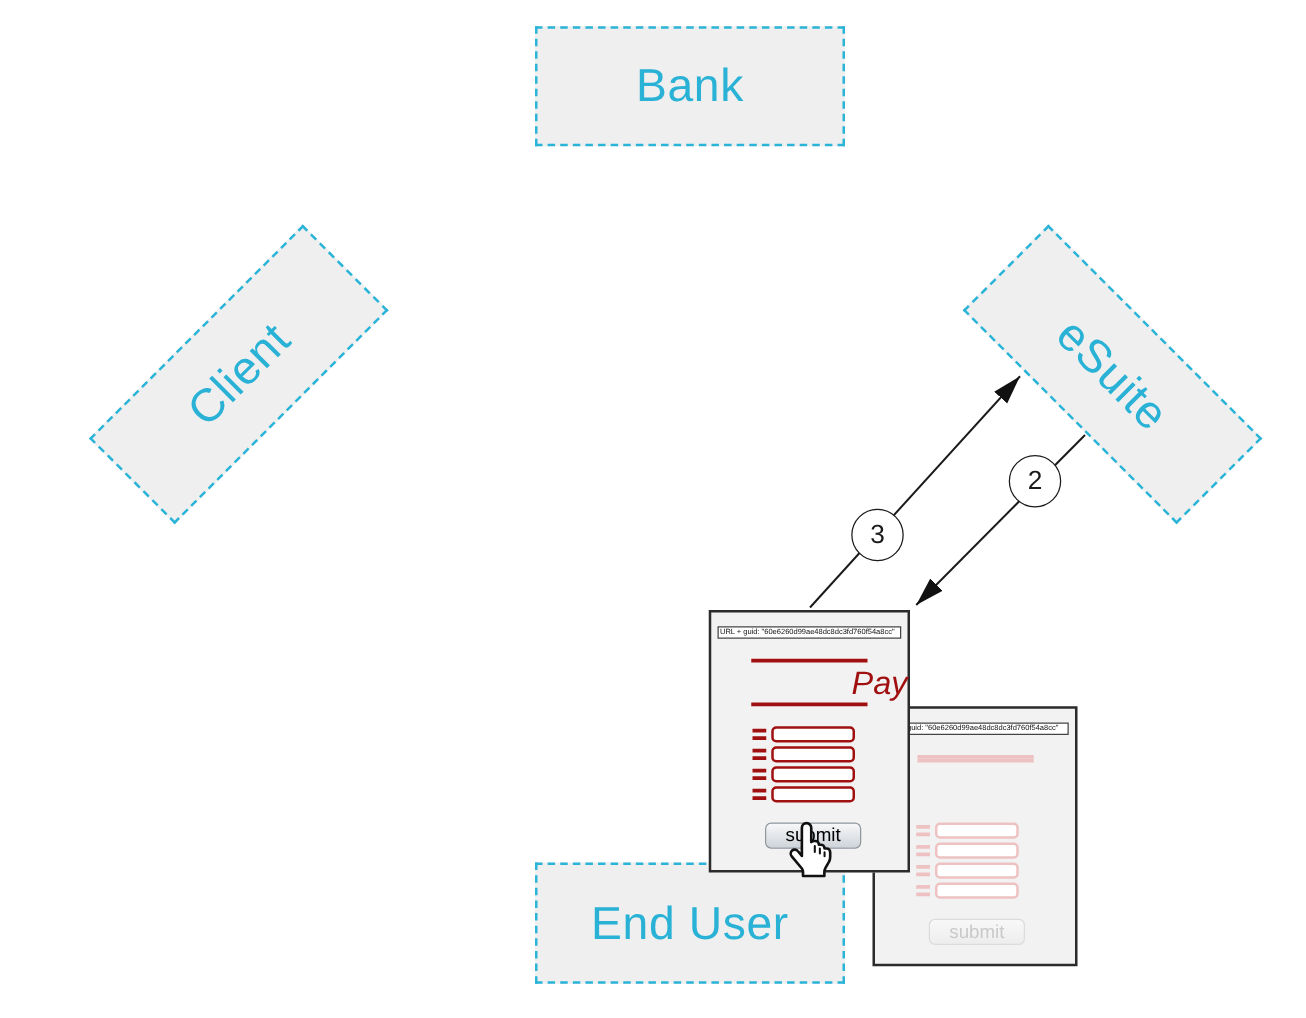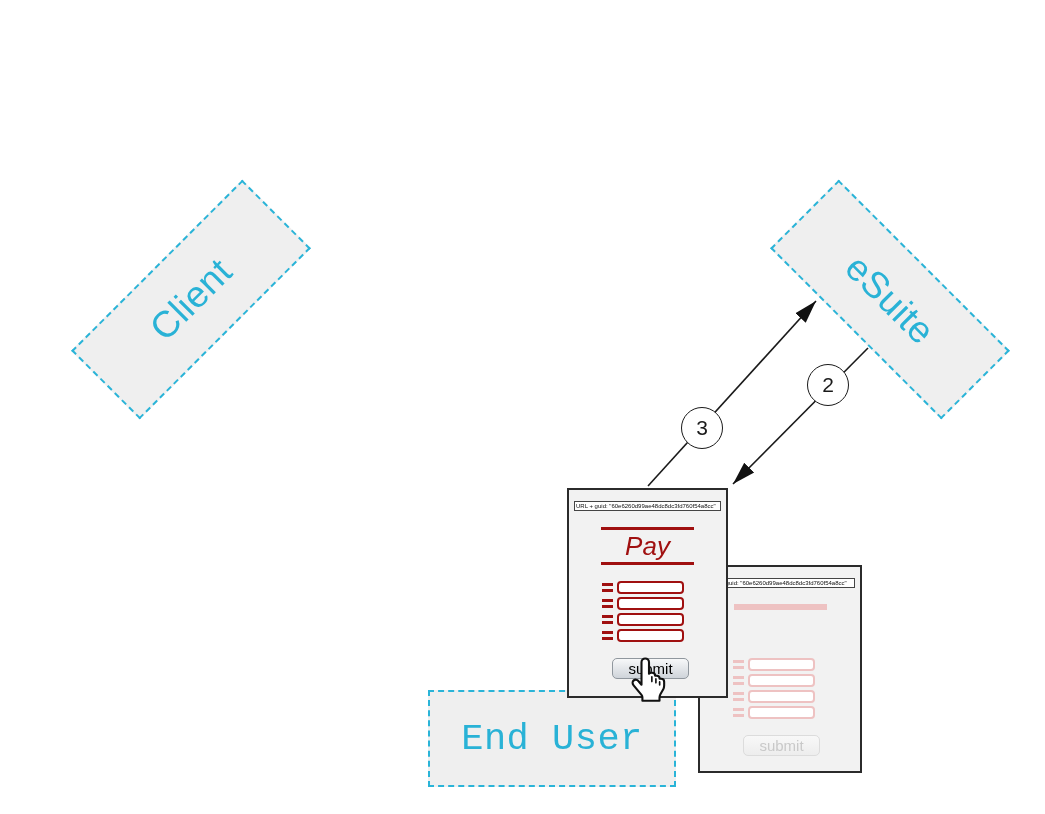--- a/index.html
+++ b/index.html
@@ -12,21 +12,21 @@
   
   .node {
     position:absolute; background:#efefef;
     border:2px dashed #2ab4d8;
     display:flex; align-items:center; justify-content:center;
     color:#29b2d6; font-size:37px; letter-spacing:0.5px;
   }
   .node-bank    { left:428px; top:21px;  width:248px; height:96px; }
   .node-client  { left:70px;  top:251px; width:242px; height:97px; transform:rotate(-45deg); }
   .node-esuite  { left:769px; top:251px; width:242px; height:97px; transform:rotate(45deg); }
-  .node-enduser { left:428px; top:690px; width:248px; height:97px;font-family:Liberation Mono, monospace; }
+  .node-enduser { left:428px; top:690px; width:248px; height:97px; }
 
   
   .arrow-layer { position:absolute; left:0; top:0; width:1045px; height:814px; z-index:1; }
   .badge {
     position:absolute; width:42px; height:42px; border-radius:50%;
     background:#ffffff; border:1.7px solid #1a1a1a; z-index:1;
     display:flex; align-items:center; justify-content:center;
     font-size:21px; color:#1a1a1a;
   }
   .badge-2 { left:807px; top:364px; }
@@ -38,21 +38,21 @@
   }
   .form-pay      { left:567px; top:488px; width:161px; height:210px; z-index:3; --fr:#a01010; }
   .form-register { left:698px; top:565px; width:164px; height:208px; z-index:2; --fr:#eec2c2; }
 
   .urlbar {
     position:absolute; left:5px; right:5px; top:11px; height:10px;
     background:#ffffff; border:1px solid #444444;
     font-size:6px; line-height:8px; color:#111111;
     white-space:nowrap; overflow:hidden; padding:0 1px;
   }
-  .ftitle-wrap { position:absolute; left:0; right:0; top:37px; text-align:center; }
+  .ftitle-wrap { position:absolute; left:0; right:0; top:37px; text-align:right; }
   .tline { width:93px; margin:0 auto; border-top:3px solid var(--fr); }
   .ftitle {
     font-style:italic; font-size:26px; line-height:32px; color:var(--fr);
   }
   .frows { position:absolute; left:0; right:0; top:91px; }
   .frow { display:flex; align-items:center; margin:0 0 3px 33px; height:13px; }
   .eq {
     width:11px; height:9px; margin-right:4px;
     border-top:3px solid var(--fr); border-bottom:3px solid var(--fr);
   }
@@ -71,20 +71,23 @@
     border-color:#dcdcdc; background:linear-gradient(#f8f8f8,#ededed); color:#c9c9c9;
   }
 
   .cursor { position:absolute; left:631px; top:657px; z-index:5; }
 </style>
 </head>
 <body>
 
 <div class="canvas">
 
+  <div class="node node-bank">
+    <span>Bank</span>
+  </div>
   <div class="node node-client">
     <span>Client</span>
   </div>
   <div class="node node-esuite">
     <span>eSuite</span>
   </div>
   <div class="node node-enduser">
     <span>End User</span>
   </div>
 

